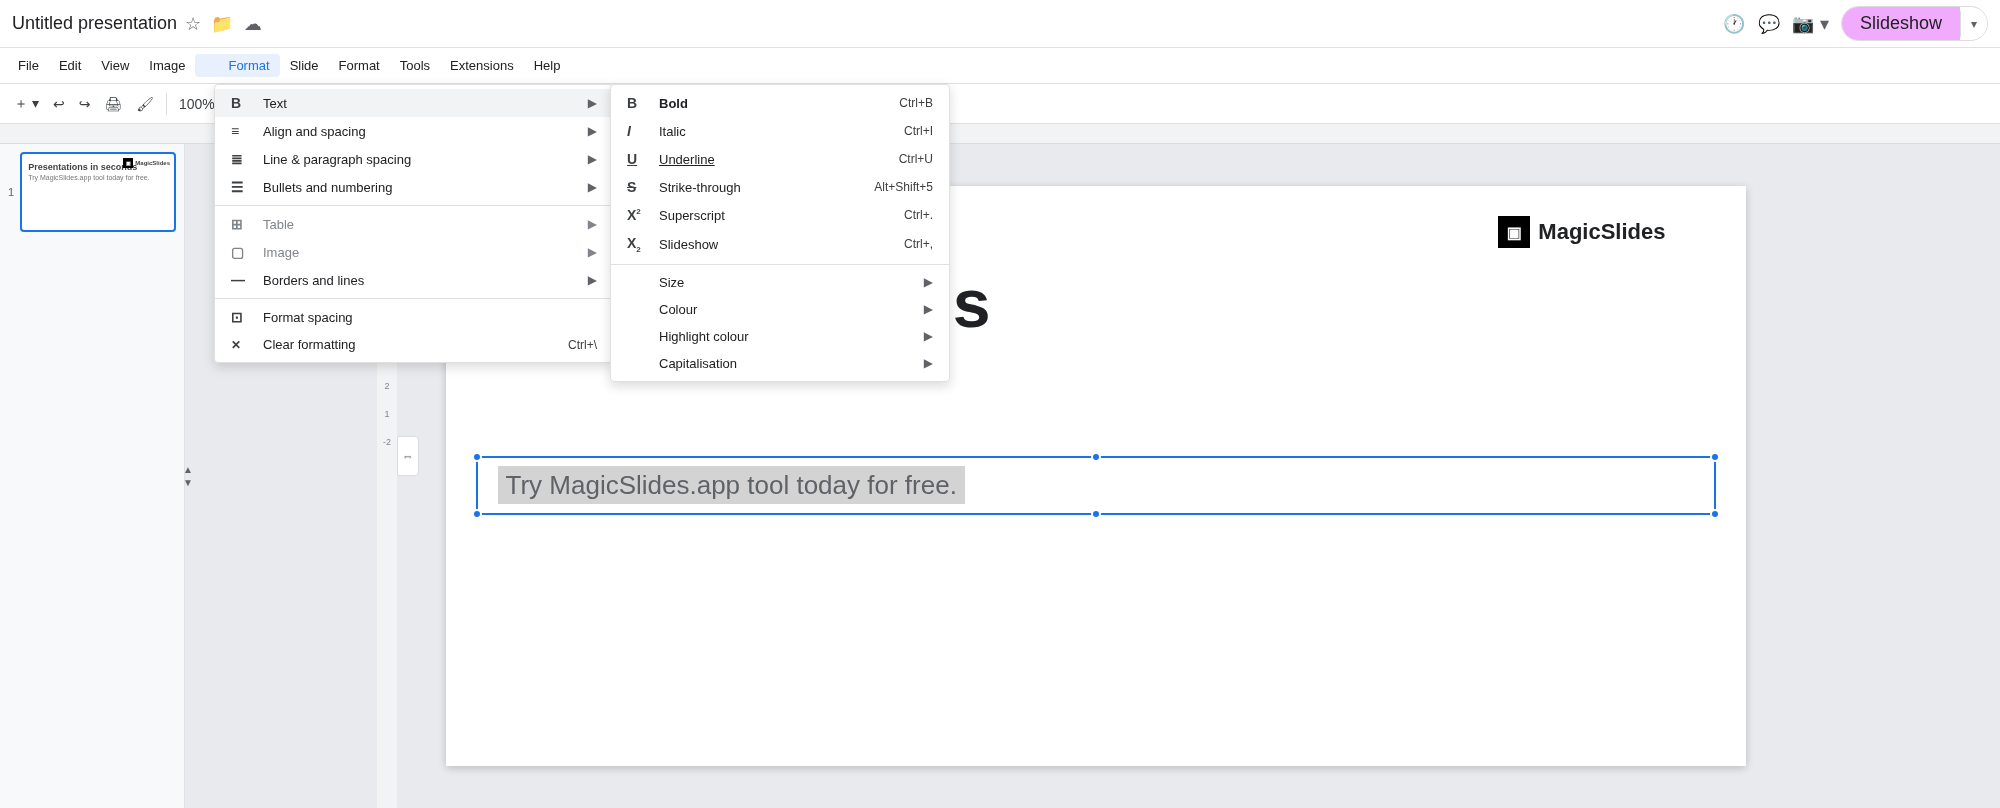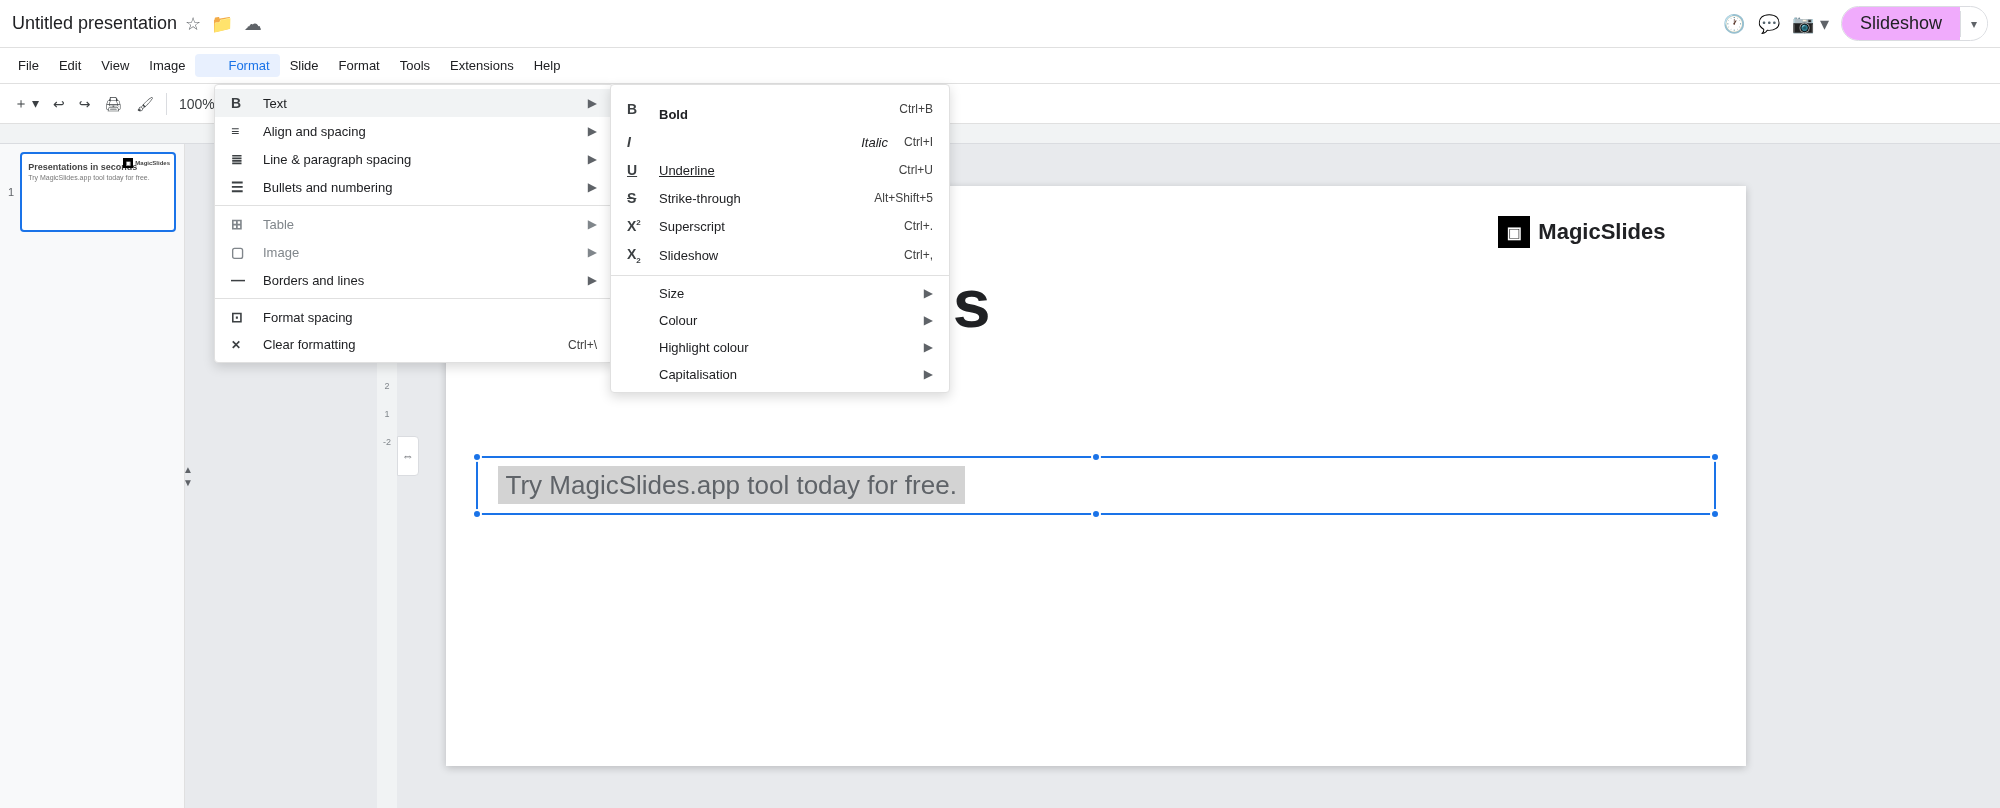--- a/index.html
+++ b/index.html
@@ -496,27 +496,27 @@
     <span class="menu-row-icon" style="font-size:12px;">✕</span>
     <span class="menu-row-label">Clear formatting</span>
     <span class="menu-row-shortcut">Ctrl+\</span>
   </div>
 </div>
 
 <div class="text-submenu">
 
   <div class="menu-row">
     <span class="menu-row-icon" style="font-weight:bold;">B</span>
-    <span class="menu-row-label" style="font-weight:bold;margin-top:12px;">Bold</span>
+    <span class="menu-row-label" style="font-weight:bold;">Bold</span>
     <span class="menu-row-shortcut">Ctrl+B</span>
   </div>
 
   <div class="menu-row">
     <span class="menu-row-icon" style="font-style:italic;">I</span>
-    <span class="menu-row-label" style="font-style:italic;text-align:right;">Italic</span>
+    <span class="menu-row-label" style="">Italic</span>
     <span class="menu-row-shortcut">Ctrl+I</span>
   </div>
 
   <div class="menu-row">
     <span class="menu-row-icon" style="text-decoration:underline;">U</span>
     <span class="menu-row-label" style="text-decoration:underline;">Underline</span>
     <span class="menu-row-shortcut">Ctrl+U</span>
   </div>
 
   <div class="menu-row">

